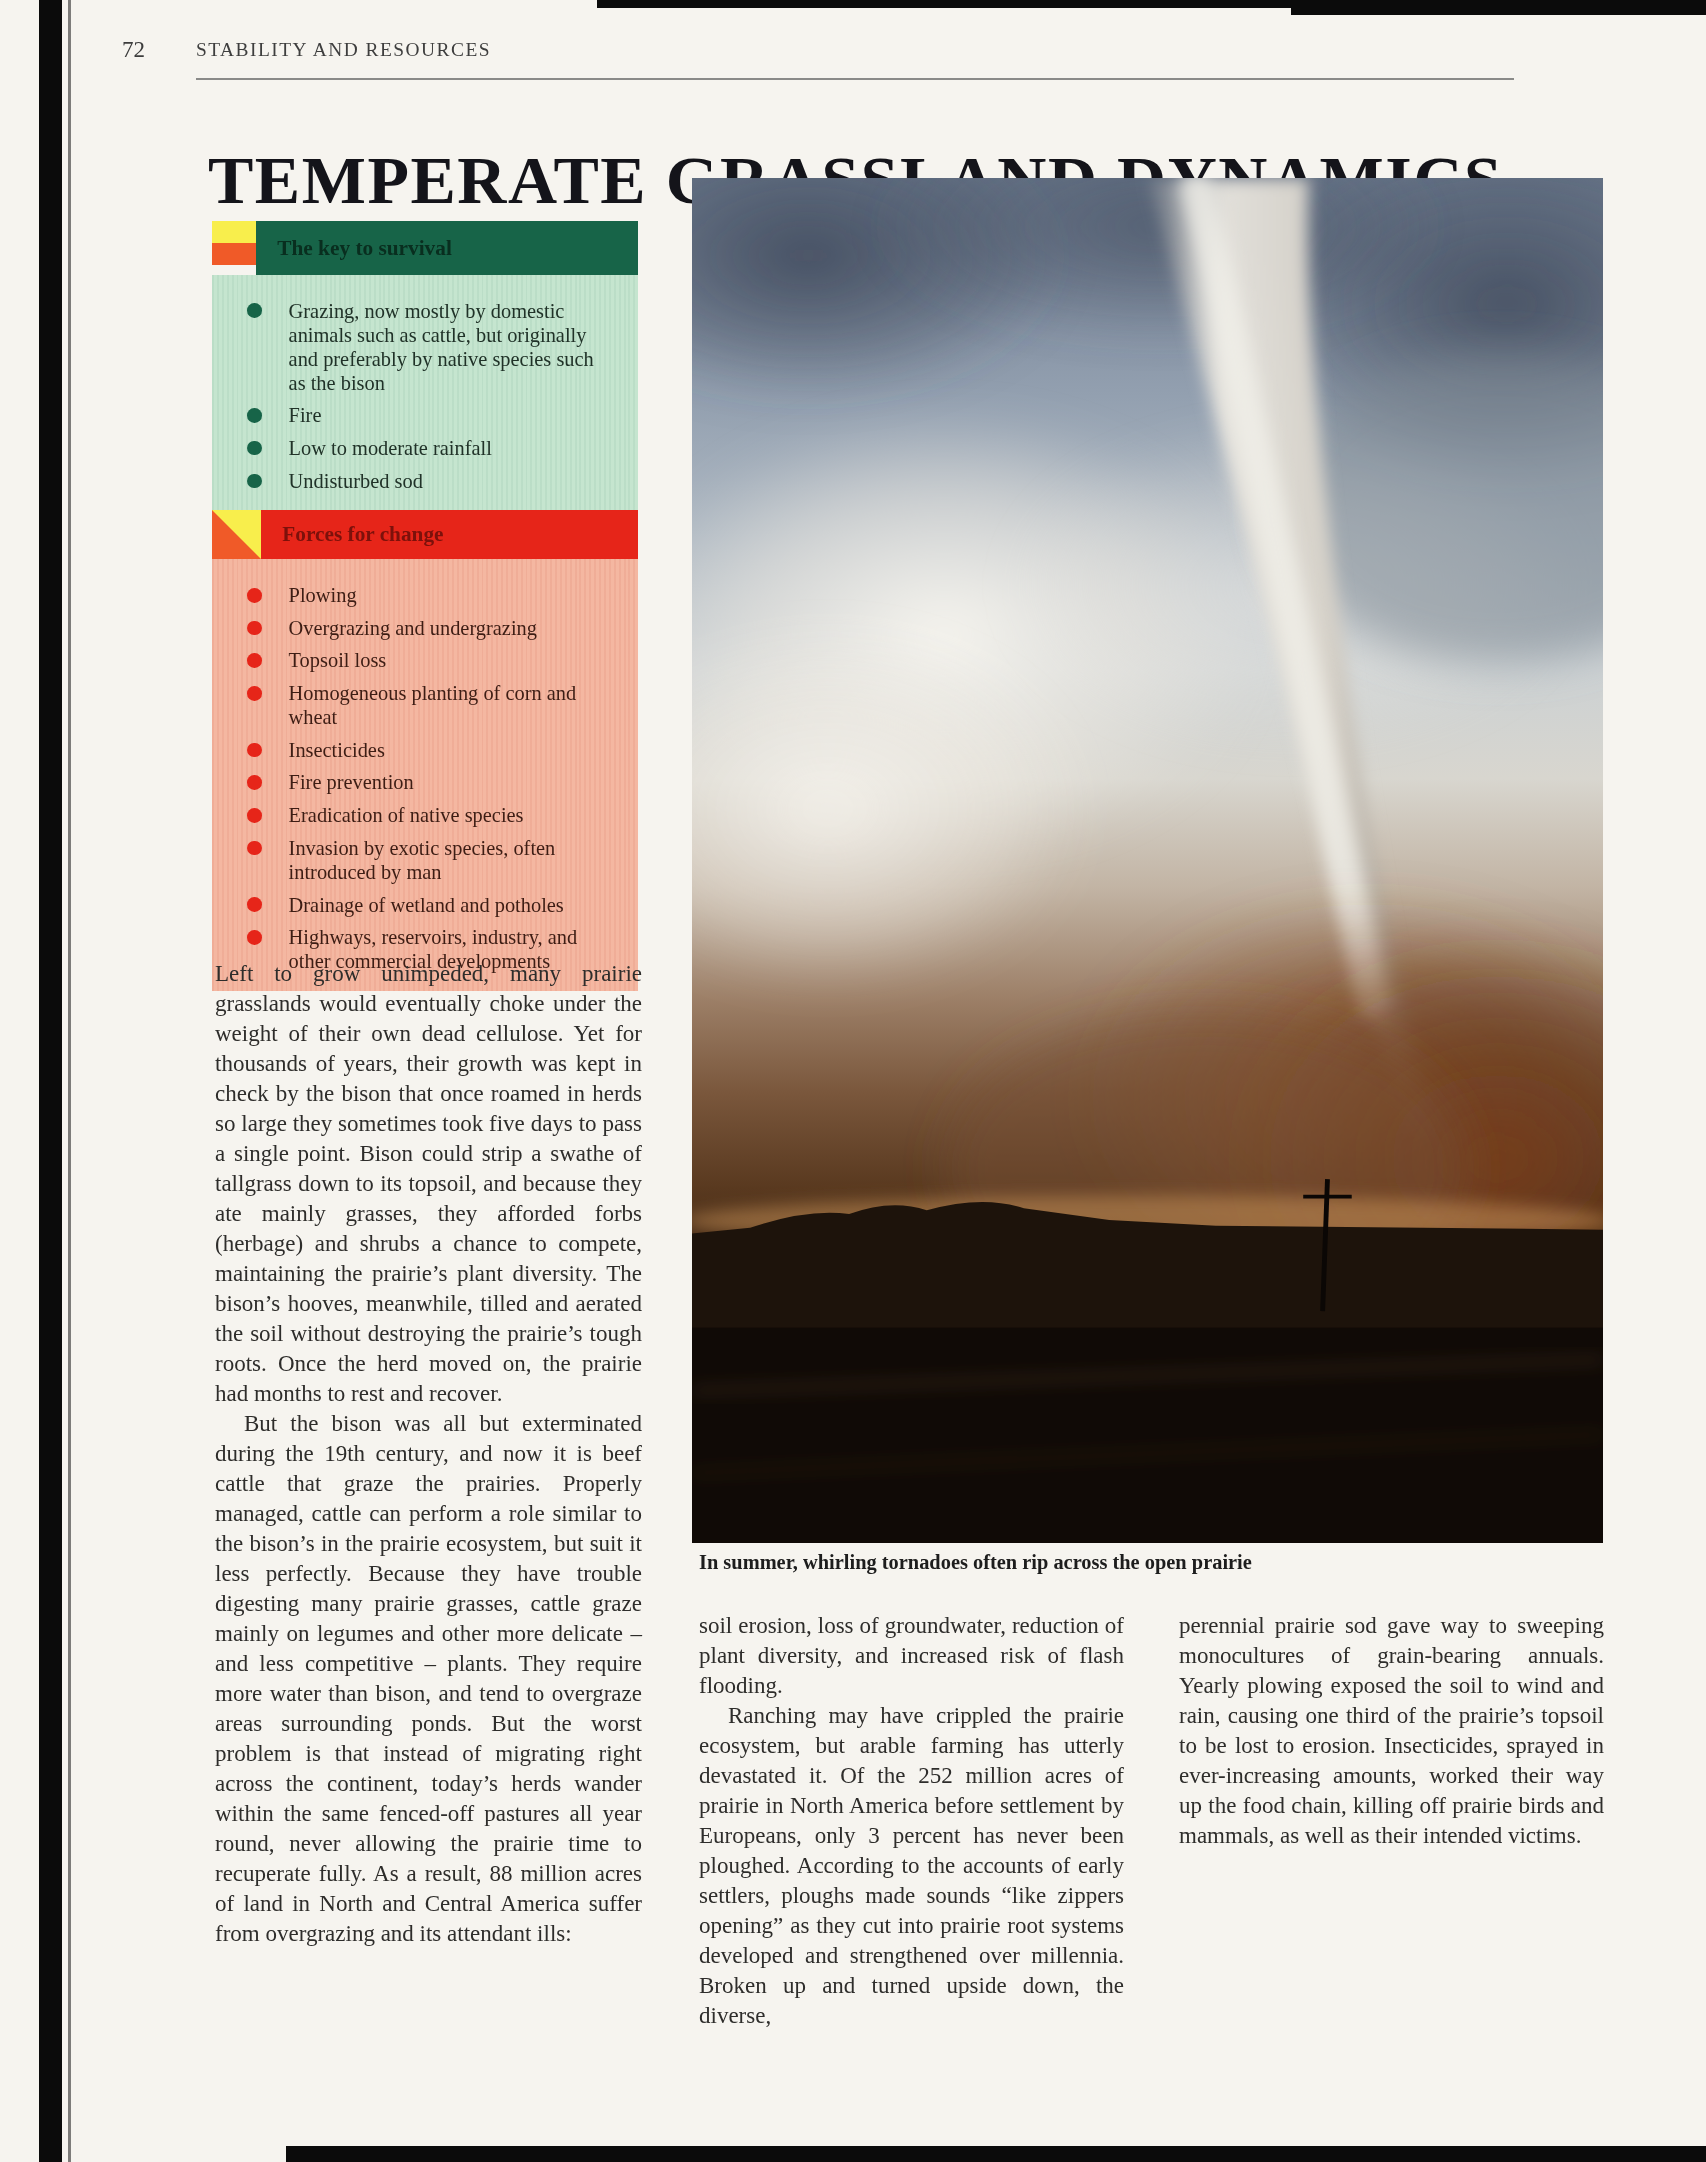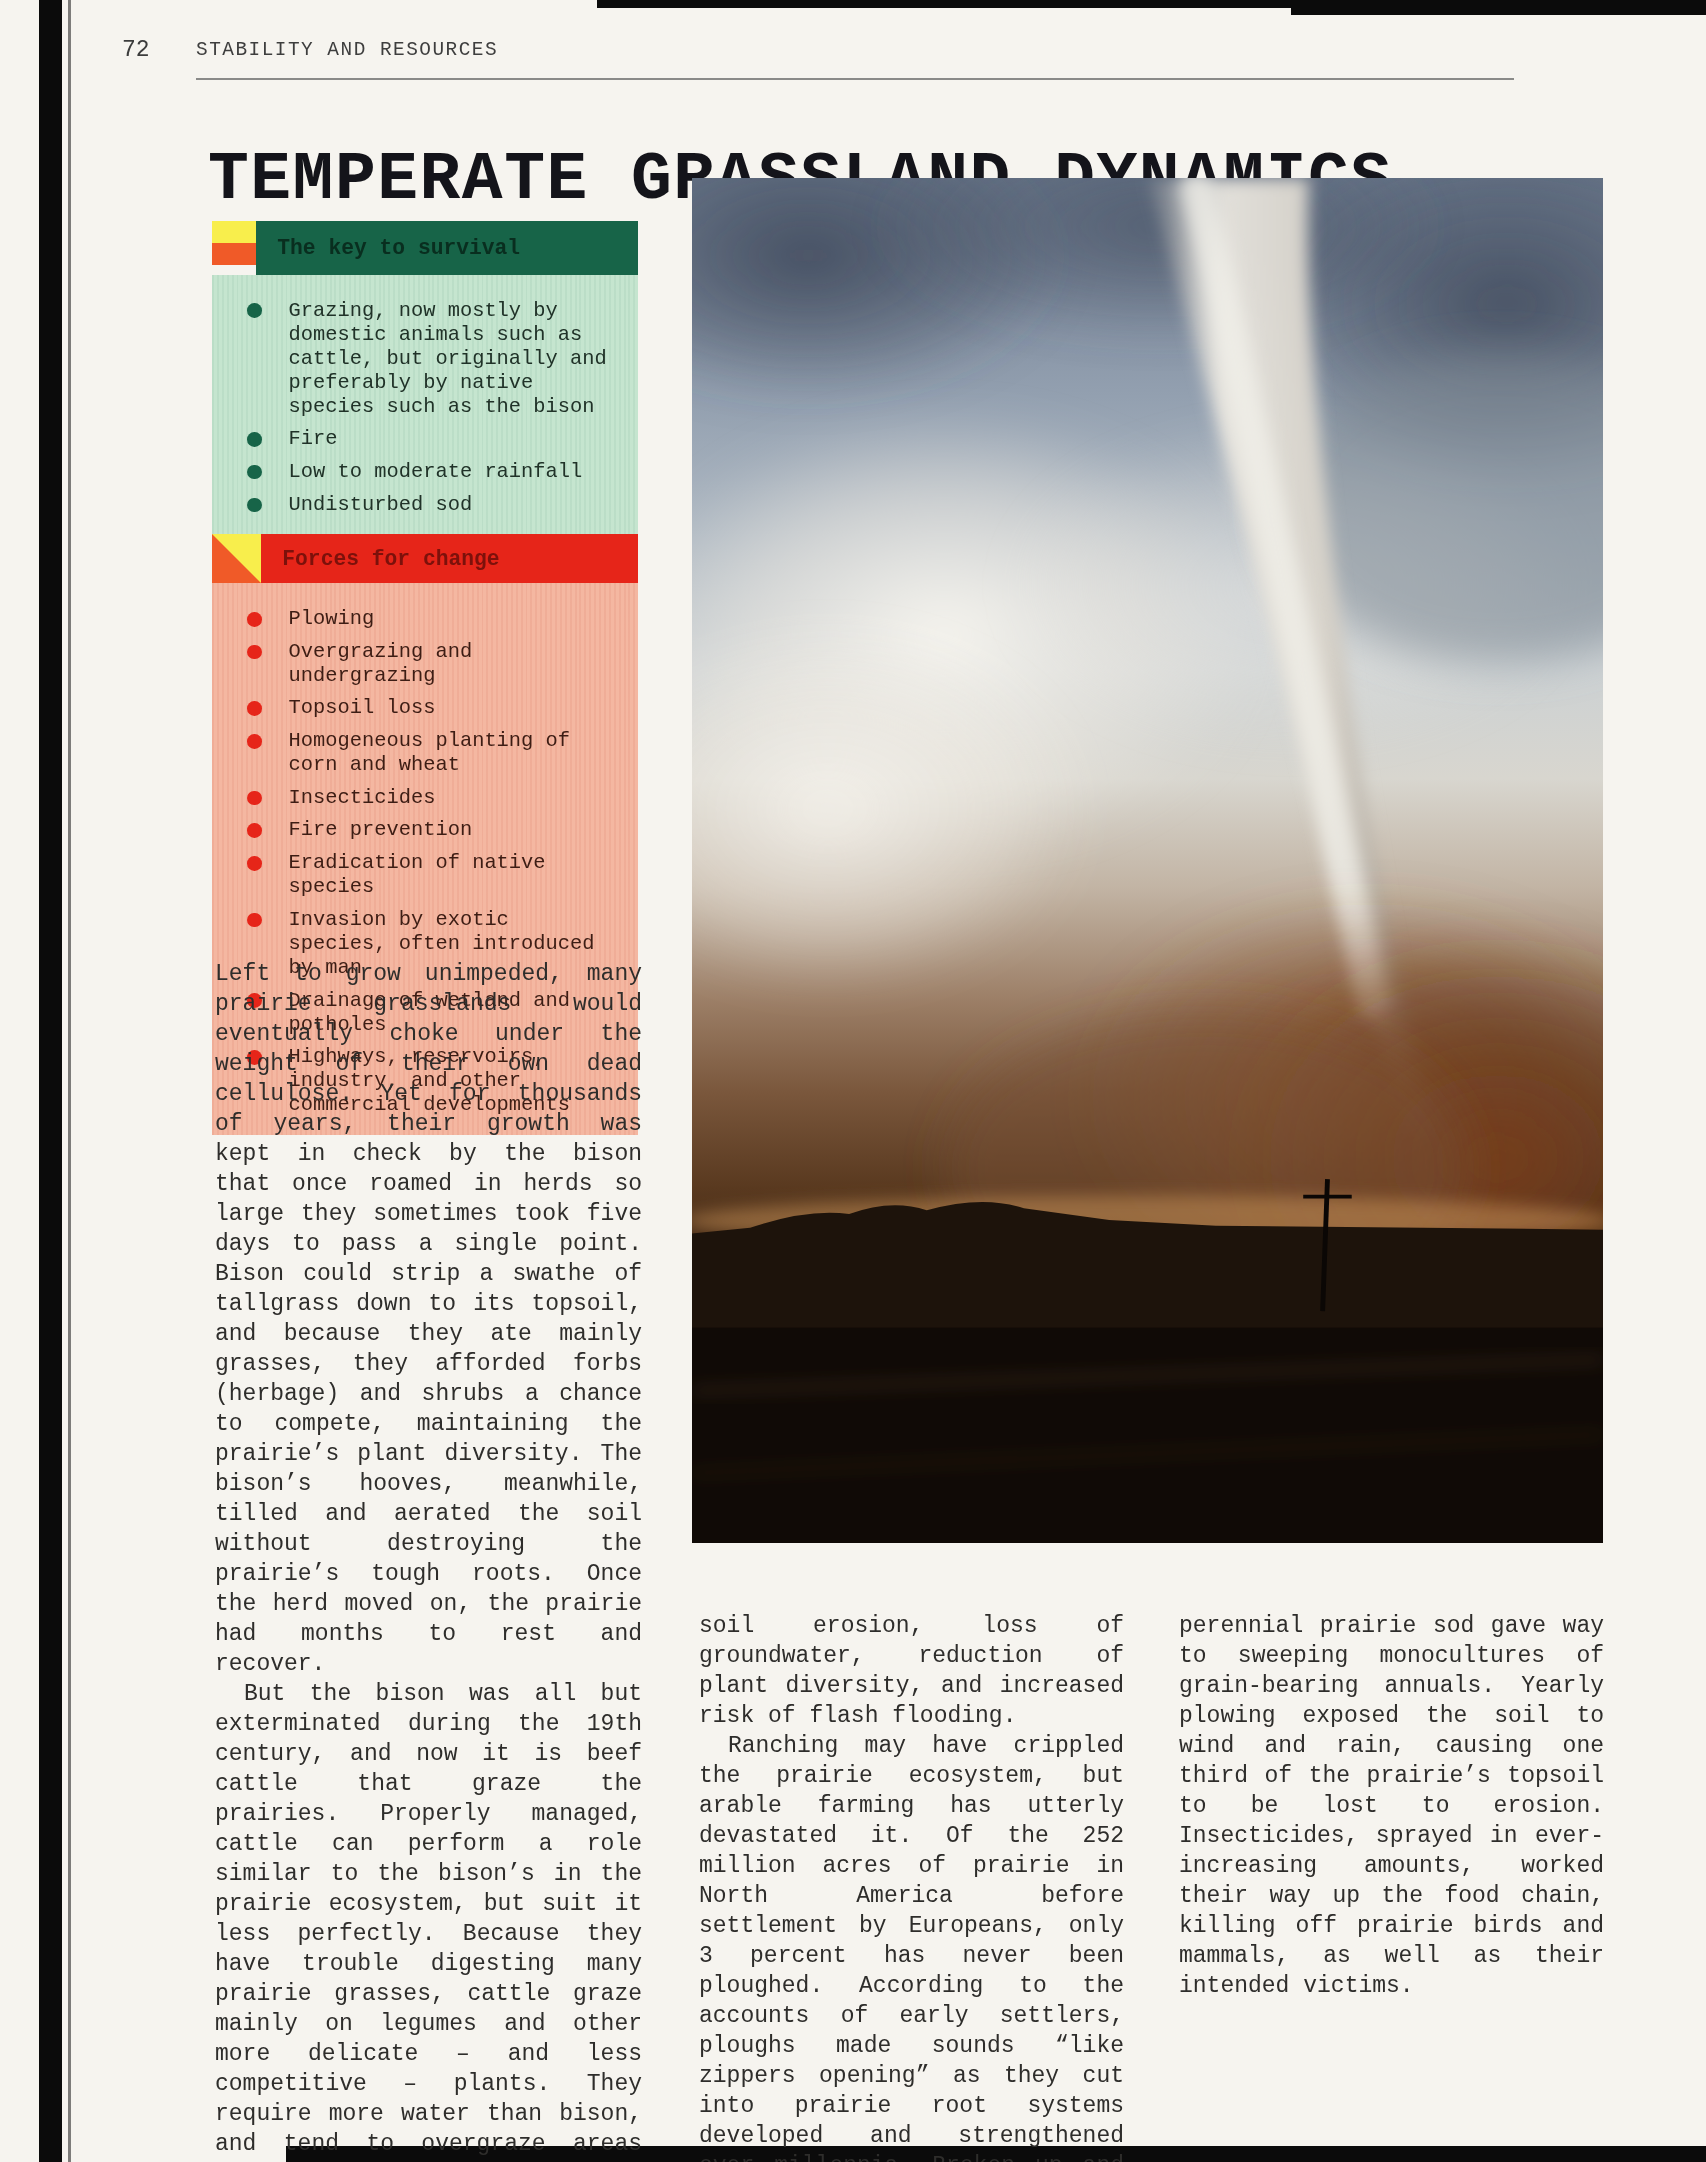--- a/index.html
+++ b/index.html
@@ -1,20 +1,20 @@
 <!DOCTYPE html>
 <html><head>
 <meta charset="utf-8">
 <style>
   html,body{margin:0;padding:0;background:#ffffff;}
   #page{
     position:relative;
     width:1707px;height:2163px;
     background:#f6f4ef;
-    font-family:Liberation Mono, monospace;
+    font-family:Liberation Serif, serif;
     overflow:hidden;
   }
   
   .binding-bar{position:absolute;left:39px;top:0;width:23px;height:2163px;background:#0b0b0b;}
   .binding-bar2{position:absolute;left:68px;top:0;width:2.9px;height:2163px;background:#1a1a1a;opacity:.55;}
   .top-edge{position:absolute;left:597px;top:0;width:1110px;height:7.8px;background:#0b0b0b;}
   .top-edge-thick{position:absolute;left:1291px;top:0;width:416px;height:14.6px;background:#0b0b0b;}
   .bottom-edge{position:absolute;left:286px;top:2146px;width:1421px;height:16.5px;background:#0b0b0b;}
 
   
@@ -238,20 +238,21 @@
 
       <path d="M0 1088 L60 1082 Q120 1062 162 1068 Q205 1052 242 1064 Q300 1048 342 1062 L430 1074 L540 1080 L939 1084 L939 1407 L0 1407 Z" fill="#1d130b"></path>
       <rect x="0" y="1185" width="939" height="222" fill="#100a06"></rect>
       <path d="M0 1250 L939 1218" stroke="rgba(150,110,70,.25)" stroke-width="6" filter="url(#b1)"></path>
       <path d="M0 1335 L939 1295" stroke="rgba(130,95,60,.2)" stroke-width="5" filter="url(#b1)"></path>
 
       <line x1="655" y1="1032" x2="650" y2="1168" stroke="#0b0705" stroke-width="5"></line>
       <line x1="630" y1="1050" x2="680" y2="1050" stroke="#0b0705" stroke-width="4"></line>
     </svg>
   </div>
+  <div class="photo-caption">In summer, whirling tornadoes often rip across the open prairie</div>
 
   <div class="col col-left">
     <p>Left to grow unimpeded, many prairie grasslands would eventually choke under the weight of their own dead cellulose. Yet for thousands of years, their growth was kept in check by the bison that once roamed in herds so large they sometimes took five days to pass a single point. Bison could strip a swathe of tallgrass down to its topsoil, and because they ate mainly grasses, they afforded forbs (herbage) and shrubs a chance to compete, maintaining the prairie’s plant diversity. The bison’s hooves, meanwhile, tilled and aerated the soil without destroying the prairie’s tough roots. Once the herd moved on, the prairie had months to rest and recover.</p>
     <p class="indent">But the bison was all but exterminated during the 19th century, and now it is beef cattle that graze the prairies. Properly managed, cattle can perform a role similar to the bison’s in the prairie ecosystem, but suit it less perfectly. Because they have trouble digesting many prairie grasses, cattle graze mainly on legumes and other more delicate – and less competitive – plants. They require more water than bison, and tend to overgraze areas surrounding ponds. But the worst problem is that instead of migrating right across the continent, today’s herds wander within the same fenced-off pastures all year round, never allowing the prairie time to recuperate fully. As a result, 88 million acres of land in North and Central America suffer from overgrazing and its attendant ills:</p>
   </div>
   <div class="col col-mid">
     <p>soil erosion, loss of groundwater, reduction of plant diversity, and increased risk of flash flooding.</p>
     <p class="indent">Ranching may have crippled the prairie ecosystem, but arable farming has utterly devastated it. Of the 252 million acres of prairie in North America before settlement by Europeans, only 3 percent has never been ploughed. According to the accounts of early settlers, ploughs made sounds “like zippers opening” as they cut into prairie root systems developed and strengthened over millennia. Broken up and turned upside down, the diverse,</p>
   </div>
   <div class="col col-right">

